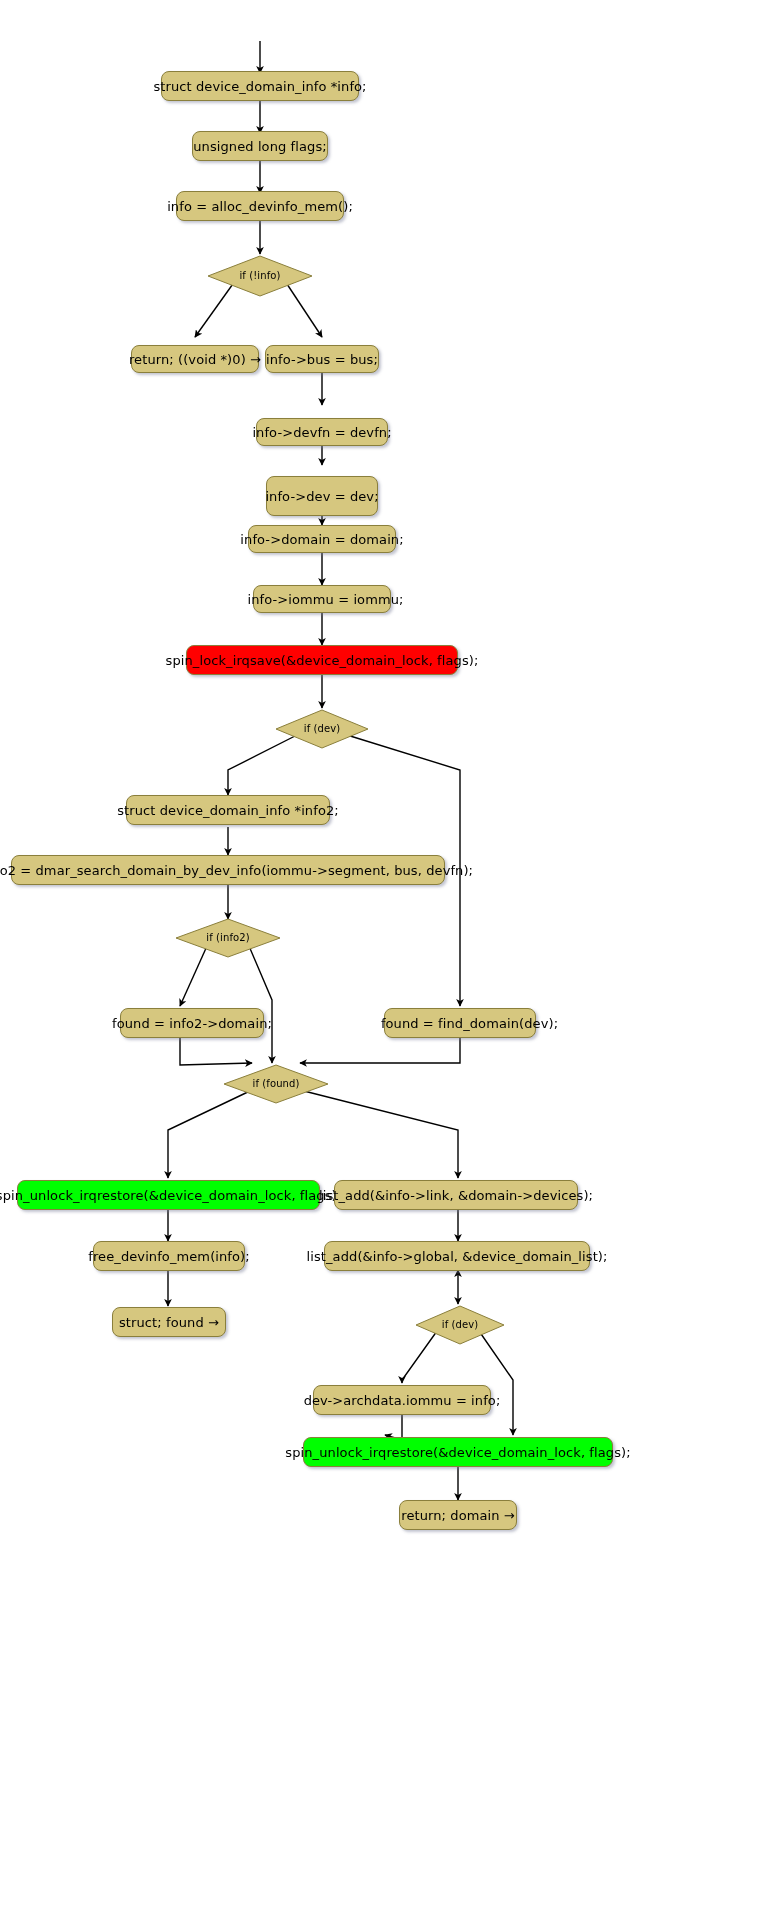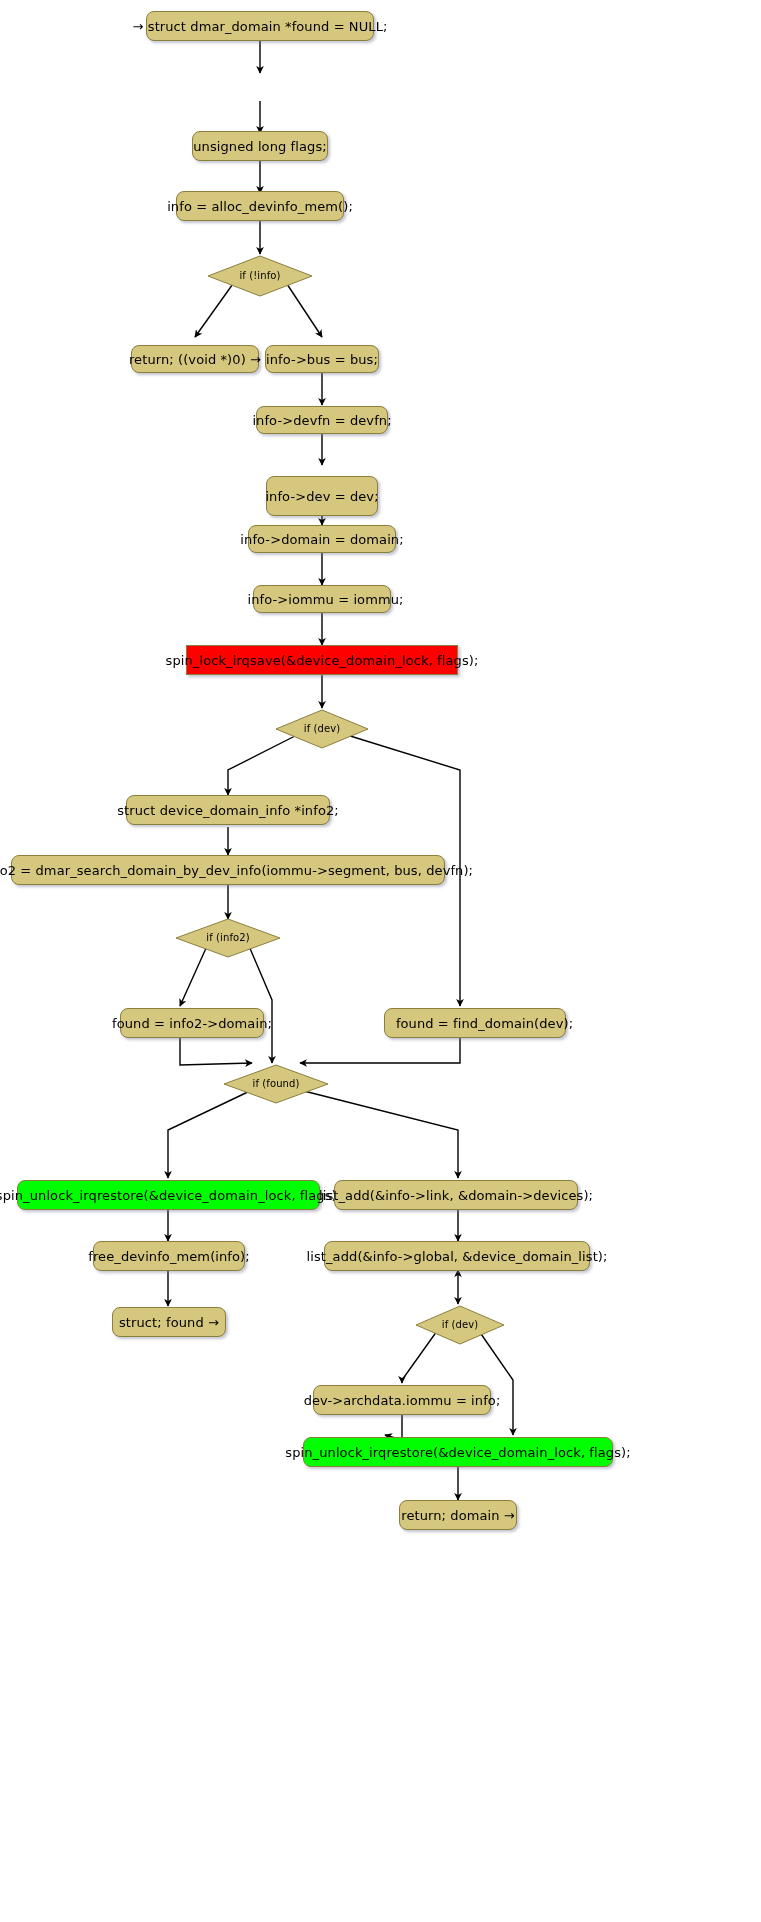--- a/index.html
+++ b/index.html
@@ -40,21 +40,21 @@
   .node.box {
     border: 1px solid #8a7f3c;
     border-radius: 8px;
     background: #d6c77f;
     box-shadow: 2px 2px 3px rgba(120,125,150,0.45);
     padding: 0 9px;
   }
   .node.box.red {
     background: #ff0000;
     border: 1px solid #8a7f3c;
-    border-radius: 0;
+    border-radius: 8px;
   }
   .node.box.green {
     background: #00ff00;
     border: 1px solid #8a7f3c;
     border-radius: 8px;
   }
   
   .node.diamond {
     background: transparent;
     border: none;
@@ -143,24 +143,24 @@
       <path d="M 437,1331 L 402,1380 L 402,1383"></path>
 
       <path d="M 479,1331 L 513,1380 L 513,1435"></path>
 
       <path d="M 402,1415 L 402,1440 L 385,1435"></path>
 
       <path d="M 458,1467 L 458,1500"></path>
     </g>
   </svg>
 
-  <div class="node box" style="left:146px; top:11px; width:228px; height:30px;">
-    <span>→ struct dmar_domain *found = NULL;</span>
-  </div>
-
+
+  <div class="node box" style="left:161px; top:71px; width:198px; height:30px;">
+    <span>struct device_domain_info *info;</span>
+  </div>
 
   <div class="node box" style="left:192px; top:131px; width:136px; height:30px;">
     <span>unsigned long flags;</span>
   </div>
 
   <div class="node box" style="left:176px; top:191px; width:168px; height:30px;">
     <span>info = alloc_devinfo_mem();</span>
   </div>
 
   <div class="node diamond" style="left:206px; top:254px; width:108px; height:44px;">
@@ -171,21 +171,21 @@
   </div>
 
   <div class="node box" style="left:131px; top:345px; width:128px; height:28px;">
     <span>return; ((void *)0) →</span>
   </div>
 
   <div class="node box" style="left:265px; top:345px; width:114px; height:28px;text-align:right;">
     <span>info-&gt;bus = bus;</span>
   </div>
 
-  <div class="node box" style="left:256px; top:406px; width:132px; height:28px;">
+  <div class="node box" style="left:256px; top:418px; width:132px; height:28px;">
     <span>info-&gt;devfn = devfn;</span>
   </div>
 
   <div class="node box" style="left:266px; top:476px; width:112px; height:40px;">
     <span>info-&gt;dev = dev;</span>
   </div>
 
   <div class="node box" style="left:248px; top:525px; width:148px; height:28px;">
     <span>info-&gt;domain = domain;</span>
   </div>
@@ -217,21 +217,21 @@
     <svg class="dshape" viewBox="0 0 108 42">
       <polygon points="54,2 106,21 54,40 2,21" fill="#d6c77f" stroke="#8a7f3c" stroke-width="1"></polygon>
     </svg>
     <span class="dlabel">if (info2)</span>
   </div>
 
   <div class="node box" style="left:120px; top:1008px; width:144px; height:30px;">
     <span>found = info2-&gt;domain;</span>
   </div>
 
-  <div class="node box" style="left:384px; top:1008px; width:182px; height:30px;padding-left:28px;">
+  <div class="node box" style="left:384px; top:1008px; width:152px; height:30px;padding-left:28px;">
     <span>found = find_domain(dev);</span>
   </div>
 
   <div class="node diamond" style="left:222px; top:1063px; width:108px; height:42px;">
     <svg class="dshape" viewBox="0 0 108 42">
       <polygon points="54,2 106,21 54,40 2,21" fill="#d6c77f" stroke="#8a7f3c" stroke-width="1"></polygon>
     </svg>
     <span class="dlabel">if (found)</span>
   </div>
 

